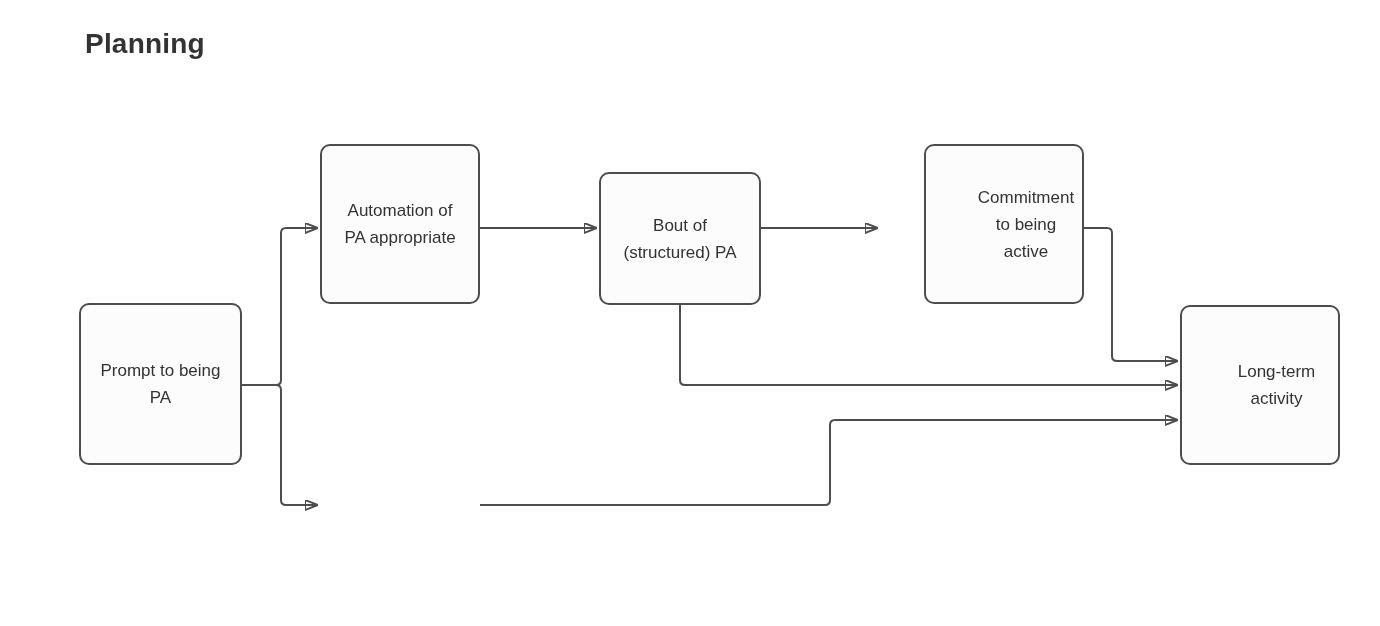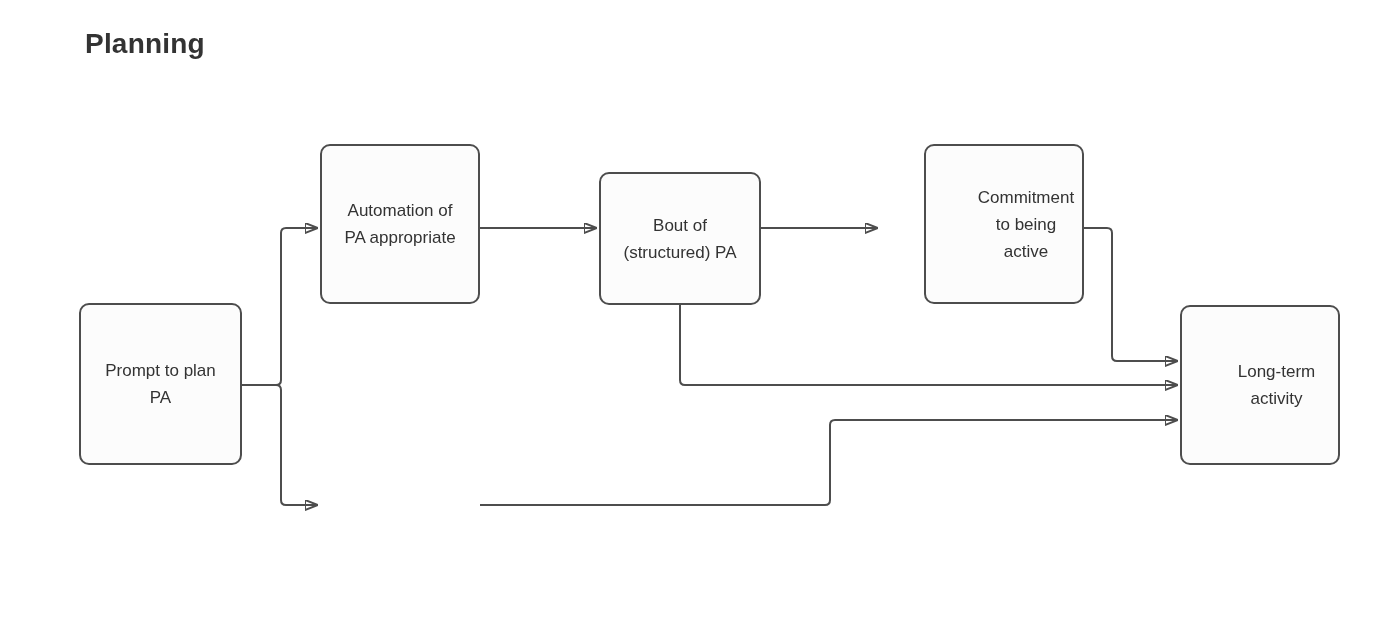--- a/index.html
+++ b/index.html
@@ -79,21 +79,21 @@
     </defs>
     <path d="M 242 385 L 276 385 Q 281 385 281 380 L 281 233 Q 281 228 286 228 L 317 228" marker-end="url(#arrowhead)"></path>
     <path d="M 242 385 L 276 385 Q 281 385 281 390 L 281 500 Q 281 505 286 505 L 317 505" marker-end="url(#arrowhead)"></path>
     <path d="M 480 228 L 596 228" marker-end="url(#arrowhead)"></path>
     <path d="M 761 228 L 877 228" marker-end="url(#arrowhead)"></path>
     <path d="M 1040 228 L 1107 228 Q 1112 228 1112 233 L 1112 356 Q 1112 361 1117 361 L 1177 361" marker-end="url(#arrowhead)"></path>
     <path d="M 680 304 L 680 380 Q 680 385 685 385 L 1177 385" marker-end="url(#arrowhead)"></path>
     <path d="M 480 505 L 825 505 Q 830 505 830 500 L 830 425 Q 830 420 835 420 L 1177 420" marker-end="url(#arrowhead)"></path>
   </svg>
 
-  <div class="node node-prompt">Prompt to plan
+  <div class="node node-prompt">Prompt to being
 PA</div>
 
   <div class="node node-automation">Automation of
 PA appropriate</div>
 
   <div class="node node-bout">Bout of
 (structured) PA</div>
 
   <div class="node node-commitment">Commitment
 to being active</div>

